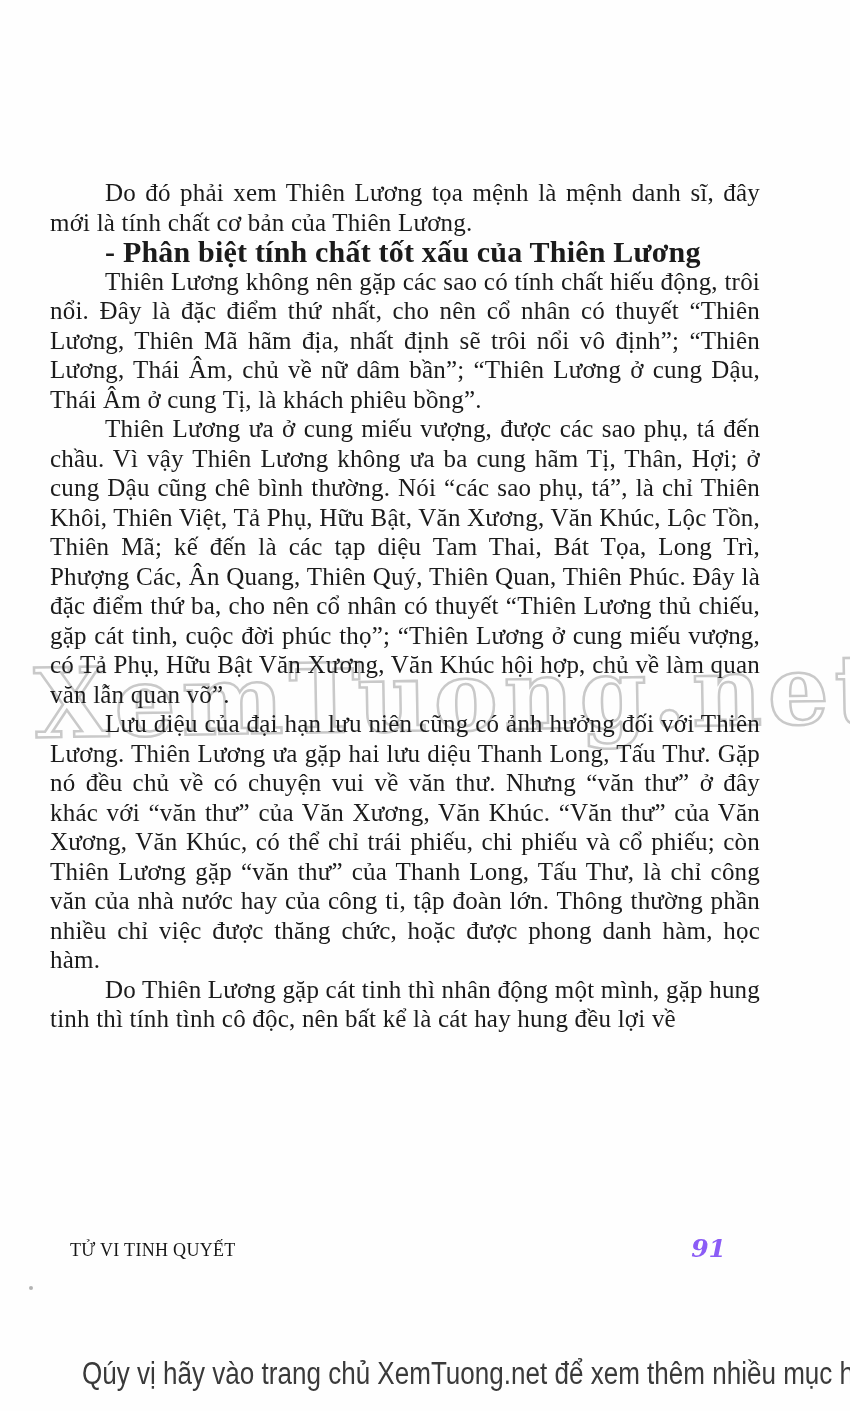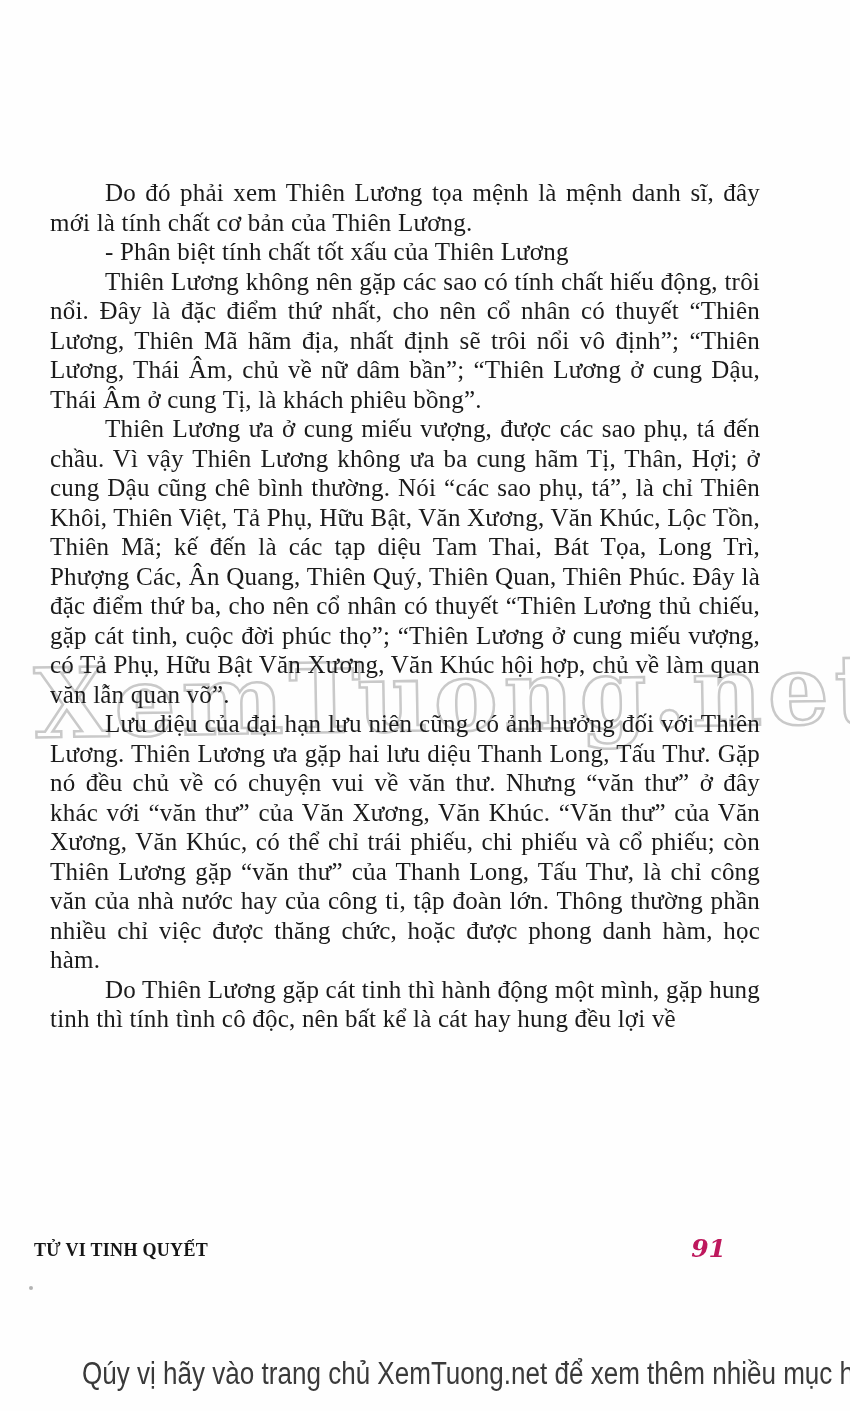--- a/index.html
+++ b/index.html
@@ -47,50 +47,51 @@
     text-align: justify;
     margin-top: 32px;
   }
   .content p {
     margin: 0;
     text-indent: 55px;
   }
   .section-heading {
     margin: 31px 0 0 0;
     text-indent: 55px;
-    font-weight: normal;
-    font-size: 25px;
+    font-weight: bold;
+    font-size: 30px;
     line-height: 29.5px;
   }
 
   
   .footer {
     position: absolute;
     z-index: 1;
     top: 1240px;
     left: 34px;
     width: 710px;
     height: 30px;
   }
   .book-title {
     font-family: "Liberation Serif", serif;
-    font-weight: bold;
+    font-weight: normal;
     font-size: 18px;
     letter-spacing: 0.3px;
     color: #161616;
+    margin-left: 36px;
   }
   .page-number {
     position: absolute;
     right: 18px;
     top: -6px;
     font-family: "DejaVu Serif", serif;
     font-style: italic;
     font-weight: bold;
     font-size: 25px;
-    color: #be185d;
+    color: #8b5cf6;
   }
 
   .scan-speck {
     position: absolute;
     left: 29px;
     top: 1286px;
     width: 4px;
     height: 4px;
     border-radius: 50%;
     background: #8a8a8a;
@@ -127,21 +128,21 @@
   <div class="watermark">XemTuong.net</div>
 
   <div class="content">
     <p>Do đó phải xem Thiên Lương tọa mệnh là mệnh danh sĩ, đây mới là tính chất cơ bản của Thiên Lương.</p>
 
     <p class="section-heading">- Phân biệt tính chất tốt xấu của Thiên Lương</p>
 
     <p>Thiên Lương không nên gặp các sao có tính chất hiếu động, trôi nổi. Đây là đặc điểm thứ nhất, cho nên cổ nhân có thuyết “Thiên Lương, Thiên Mã hãm địa, nhất định sẽ trôi nổi vô định”; “Thiên Lương, Thái Âm, chủ về nữ dâm bần”; “Thiên Lương ở cung Dậu, Thái Âm ở cung Tị, là khách phiêu bồng”.</p>
     <p>Thiên Lương ưa ở cung miếu vượng, được các sao phụ, tá đến chầu. Vì vậy Thiên Lương không ưa ba cung hãm Tị, Thân, Hợi; ở cung Dậu cũng chê bình thường. Nói “các sao phụ, tá”, là chỉ Thiên Khôi, Thiên Việt, Tả Phụ, Hữu Bật, Văn Xương, Văn Khúc, Lộc Tồn, Thiên Mã; kế đến là các tạp diệu Tam Thai, Bát Tọa, Long Trì, Phượng Các, Ân Quang, Thiên Quý, Thiên Quan, Thiên Phúc. Đây là đặc điểm thứ ba, cho nên cổ nhân có thuyết “Thiên Lương thủ chiếu, gặp cát tinh, cuộc đời phúc thọ”; “Thiên Lương ở cung miếu vượng, có Tả Phụ, Hữu Bật Văn Xương, Văn Khúc hội hợp, chủ về làm quan văn lẫn quan võ”.</p>
     <p>Lưu diệu của đại hạn lưu niên cũng có ảnh hưởng đối với Thiên Lương. Thiên Lương ưa gặp hai lưu diệu Thanh Long, Tấu Thư. Gặp nó đều chủ về có chuyện vui về văn thư. Nhưng “văn thư” ở đây khác với “văn thư” của Văn Xương, Văn Khúc. “Văn thư” của Văn Xương, Văn Khúc, có thể chỉ trái phiếu, chi phiếu và cổ phiếu; còn Thiên Lương gặp “văn thư” của Thanh Long, Tấu Thư, là chỉ công văn của nhà nước hay của công ti, tập đoàn lớn. Thông thường phần nhiều chỉ việc được thăng chức, hoặc được phong danh hàm, học hàm.</p>
-    <p>Do Thiên Lương gặp cát tinh thì hành động một mình, gặp hung tinh thì tính tình cô độc, nên bất kể là cát hay hung đều lợi về</p>
+    <p>Do Thiên Lương gặp cát tinh thì nhân động một mình, gặp hung tinh thì tính tình cô độc, nên bất kể là cát hay hung đều lợi về</p>
   </div>
 
   <div class="footer">
     <span class="book-title">TỬ VI TINH QUYẾT</span>
     <span class="page-number">91</span>
   </div>
 
   <div class="scan-speck"></div>
 
   <div class="caption-bar">

